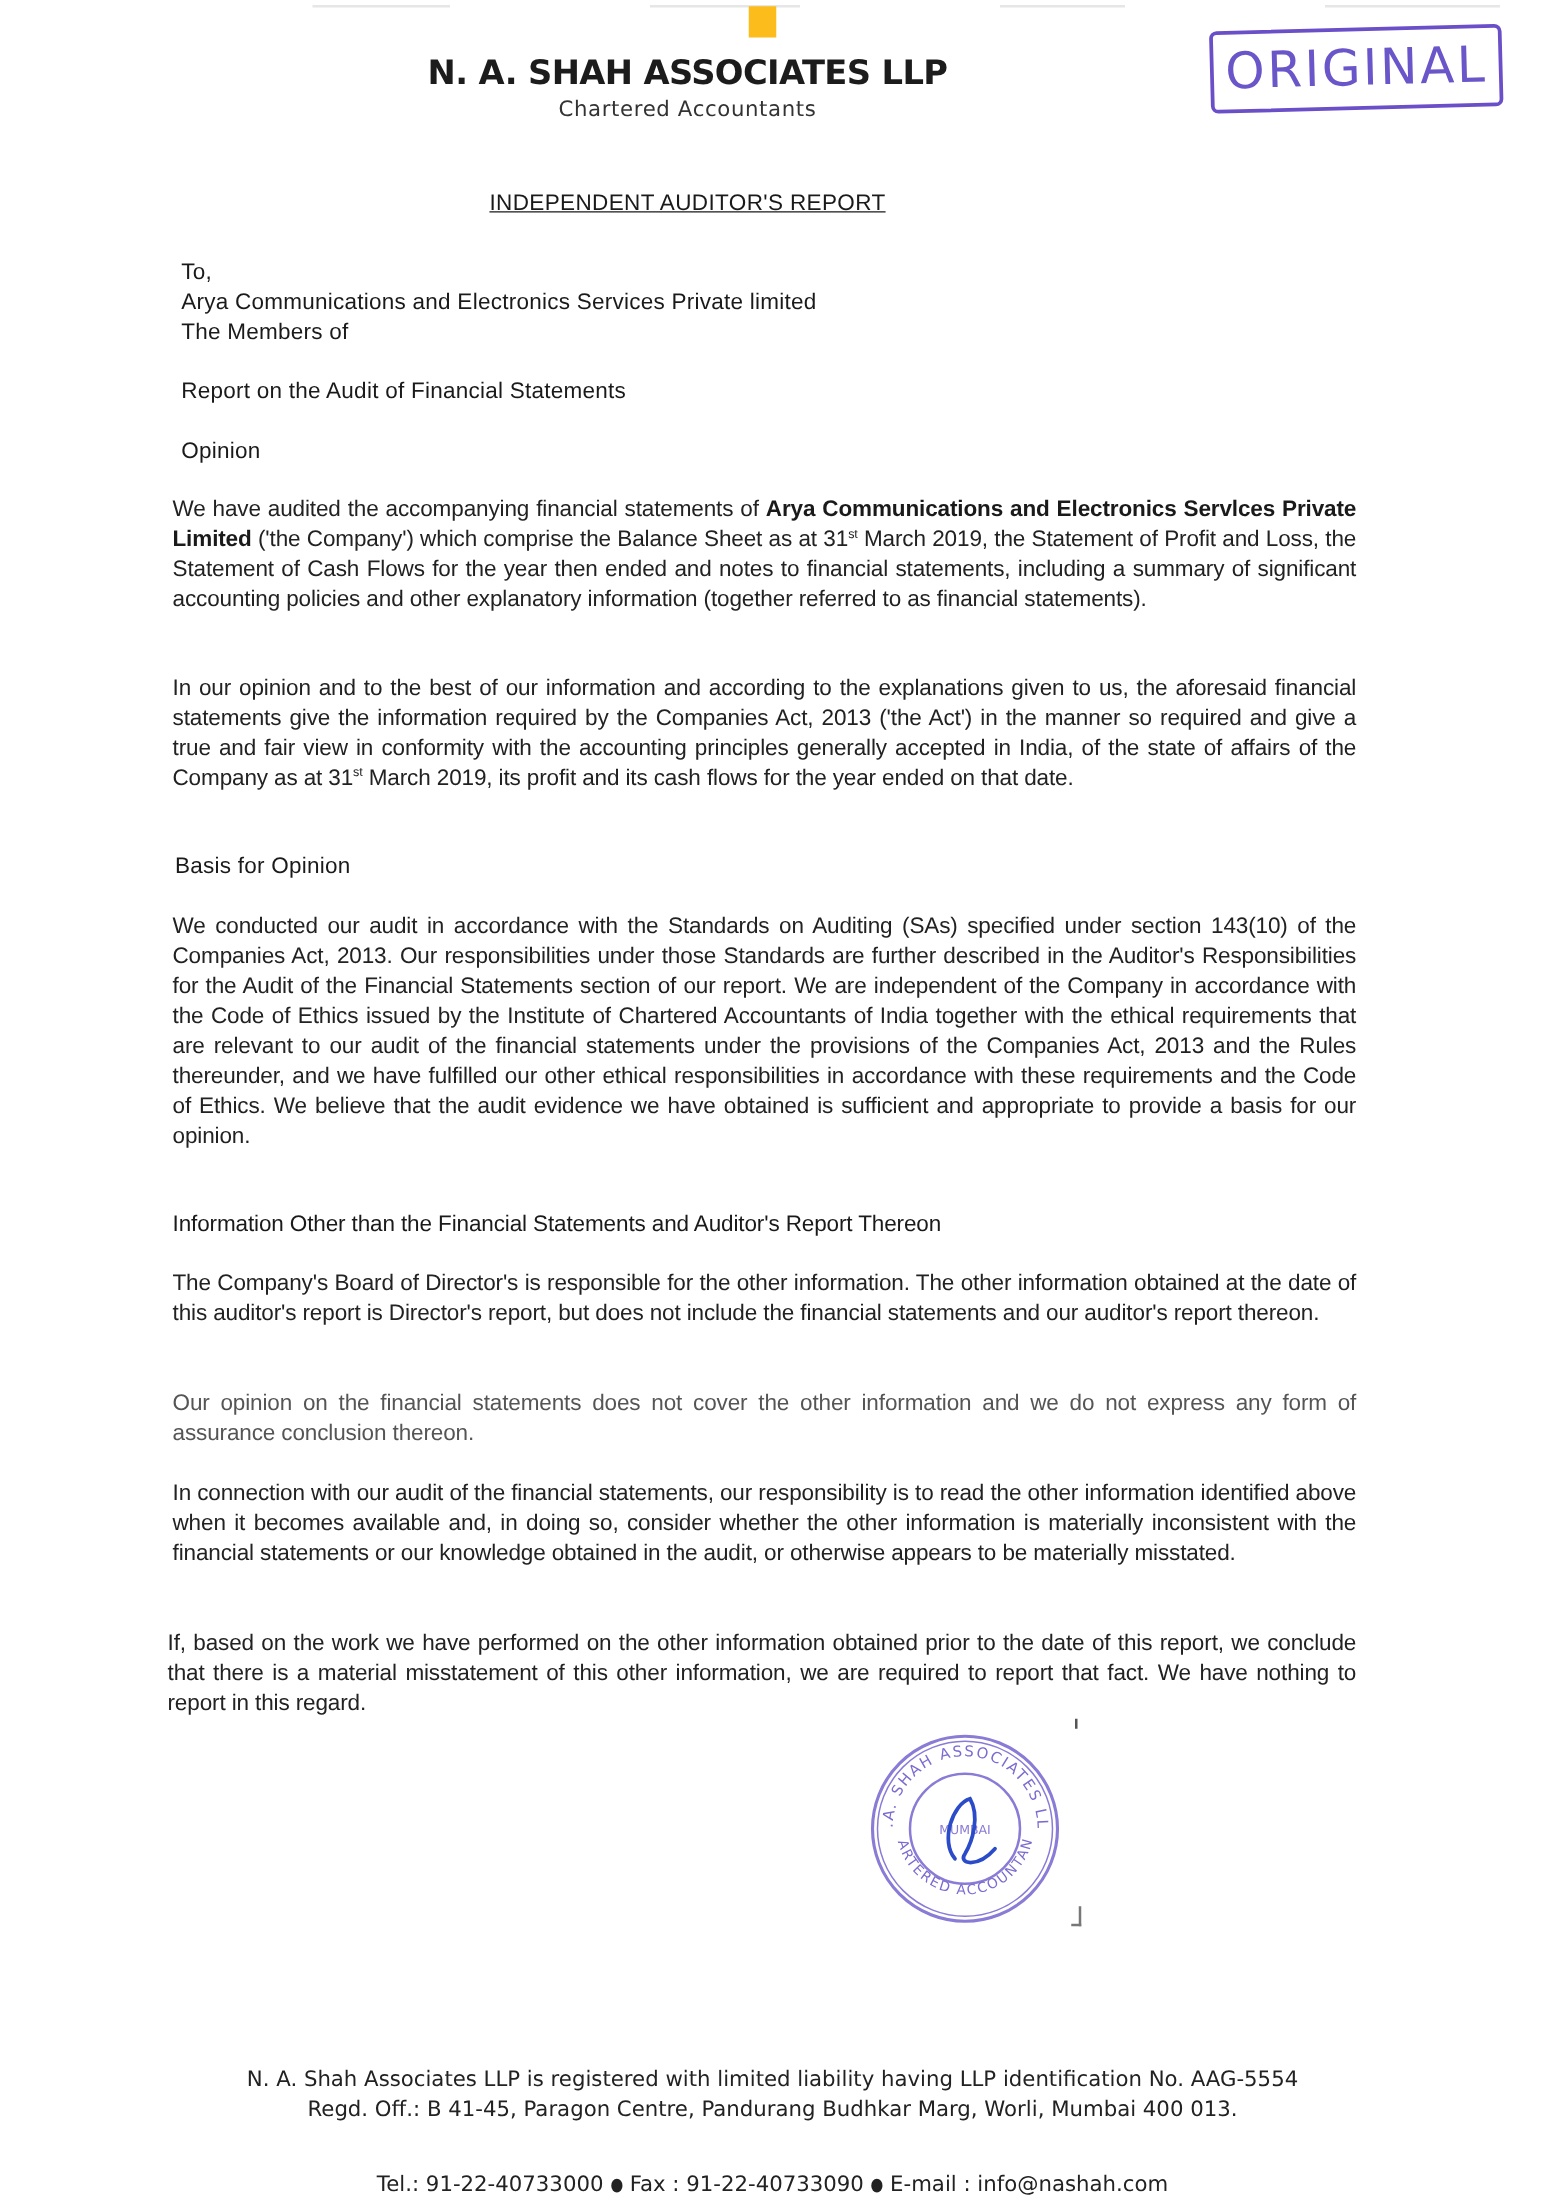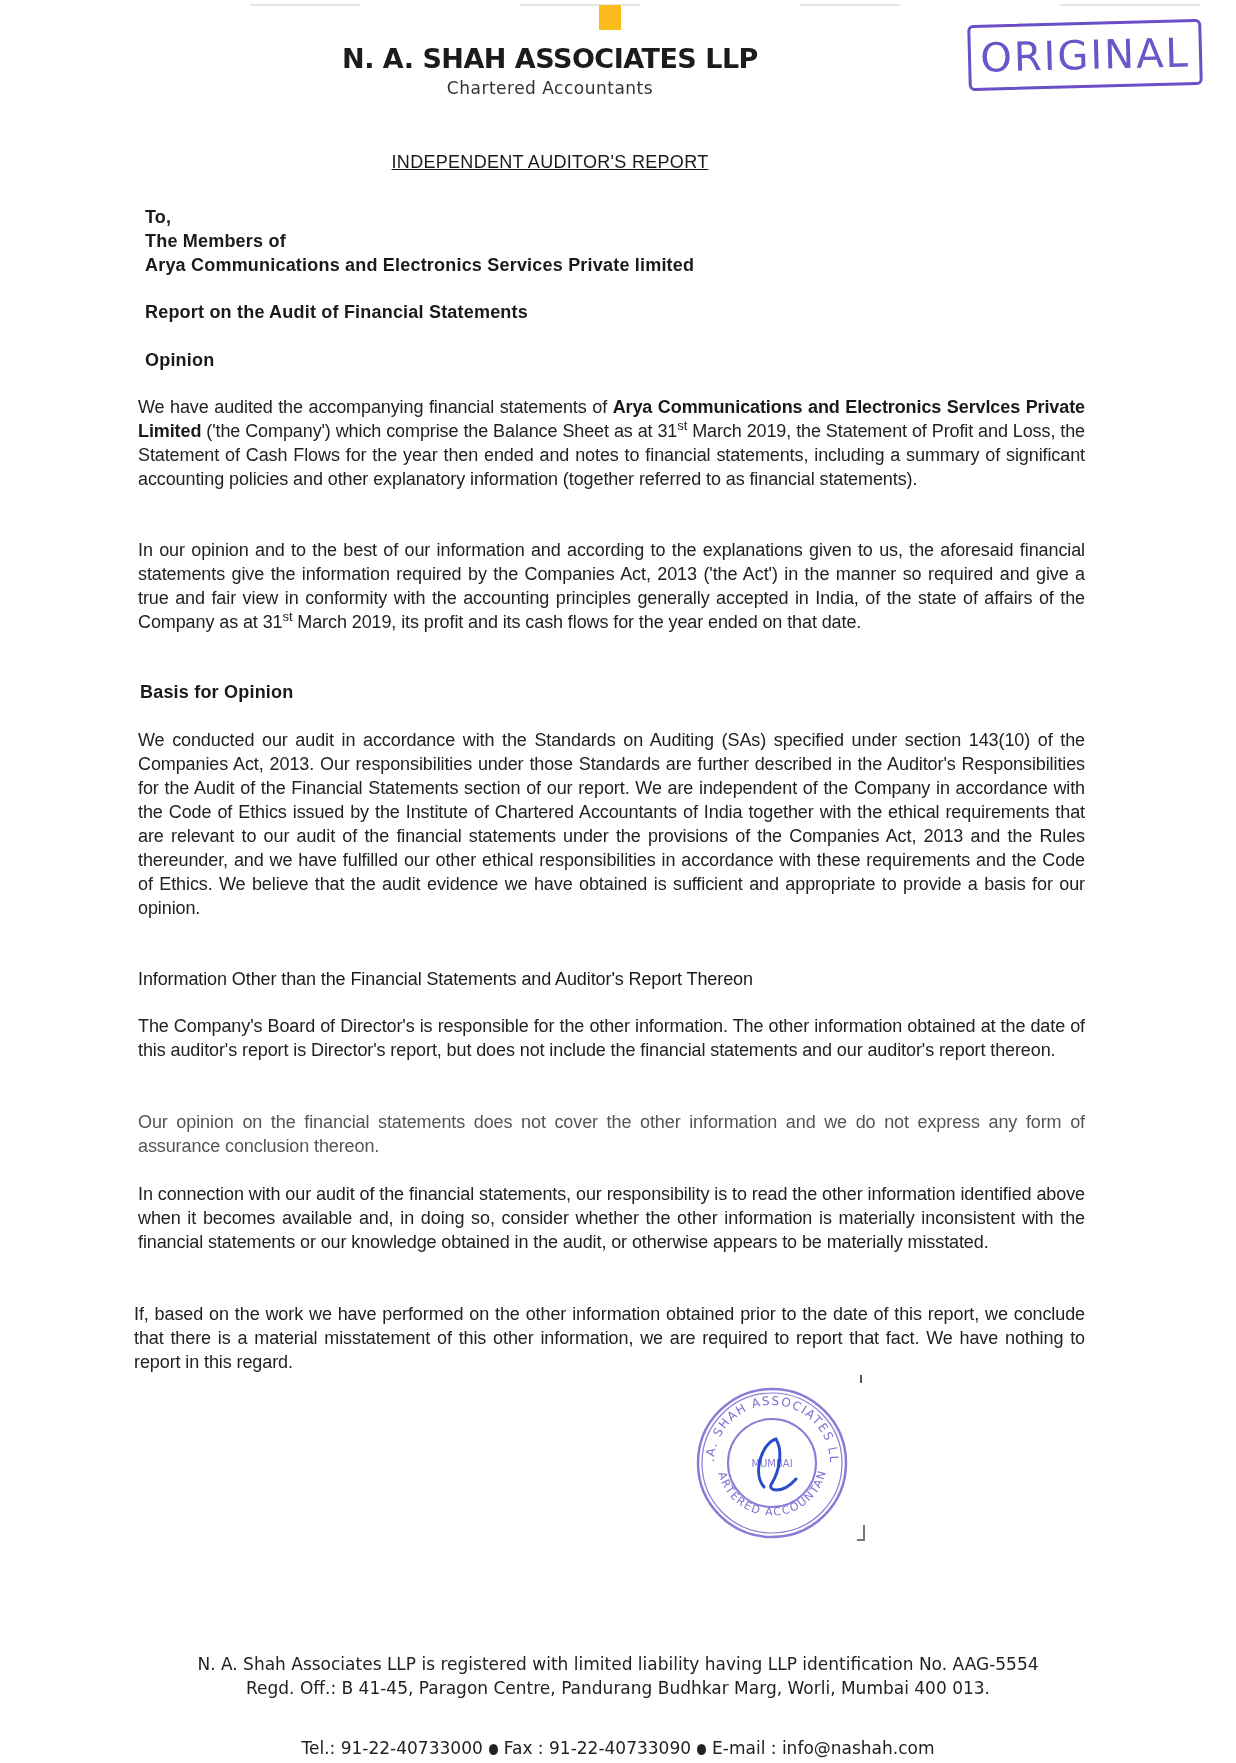--- a/index.html
+++ b/index.html
@@ -21,29 +21,29 @@
   .stamp-original {
     left: 968px; top: 22px; width: 228px; height: 60px;
     border: 3px solid #6a4fc8; border-radius: 6px; transform: rotate(-1.5deg);
     color: #6a55c9; font-family: "DejaVu Sans", sans-serif; font-size: 40px;
     letter-spacing: 2px; text-align: center; line-height: 60px;
   }
   .report-title {
     left: 0; width: 1100px; top: 152px; text-align: center;
     font-size: 18px; text-decoration: underline; letter-spacing: 0.3px; color: #1a1a1a;
   }
-  .addr { left: 145px; font-size: 18px; line-height: 24px; letter-spacing: 0.2px; font-weight: bold; }
+  .addr { left: 145px; font-size: 18px; line-height: 24px; letter-spacing: 0.2px; }
   .heading { font-size: 18px; letter-spacing: 0.2px; }
   .heading.bold { font-weight: bold; text-align: center; }
   .para {
     left: 138px; width: 947px; font-size: 18px; line-height: 24px;
     text-align: justify; color: #222; letter-spacing: -0.1px;
   }
   .para b { font-weight: bold; color: #1a1a1a; }
-  .para sup { font-size: 13px; line-height: 0; }
+  .para sup { font-size: 10px; line-height: 0; }
   .faded { color: #555; }
   .seal {
     left: 692px; top: 1383px; width: 160px; height: 160px;
   }
   .footer {
     left: 0; width: 1236px; text-align: center;
     font-family: "DejaVu Sans", sans-serif; color: #222; font-size: 17px; line-height: 24px;
   }
   .bullet { display: inline-block; width: 9px; height: 11px; background: #222; border-radius: 50%; margin: 0 6px; vertical-align: -1px; }
   .scan-line { background: #e6e6e6; height: 2px; top: 4px; }
@@ -58,22 +58,22 @@
 
 <div class="abs logo-square"></div>
 <div class="abs firm-name">N. A. SHAH ASSOCIATES LLP</div>
 <div class="abs firm-sub">Chartered Accountants</div>
 <div class="abs stamp-original">ORIGINAL</div>
 
 <div class="abs report-title">INDEPENDENT AUDITOR'S REPORT</div>
 
 <div class="abs addr" style="top:205px;">
   <div>To,</div>
+  <div>Arya Communications and Electronics Services Private limited</div>
   <div>The Members of</div>
-  <div>Arya Communications and Electronics Services Private limited</div>
 </div>
 
 <div class="abs addr heading" style="top:300px;">Report on the Audit of Financial Statements</div>
 <div class="abs addr heading" style="top:348px;">Opinion</div>
 
 <div class="abs para" style="top:395px;">
   <span>We have audited the accompanying financial statements of </span><b>Arya Communications and Electronics Servlces Private Limited</b><span> ('the Company') which comprise the Balance Sheet as at 31</span><sup>st</sup><span> March 2019, the Statement of Profit and Loss, the Statement of Cash Flows for the year then ended and notes to financial statements, including a summary of significant accounting policies and other explanatory information (together referred to as financial statements).</span>
 </div>
 
 <div class="abs para" style="top:538px;">

